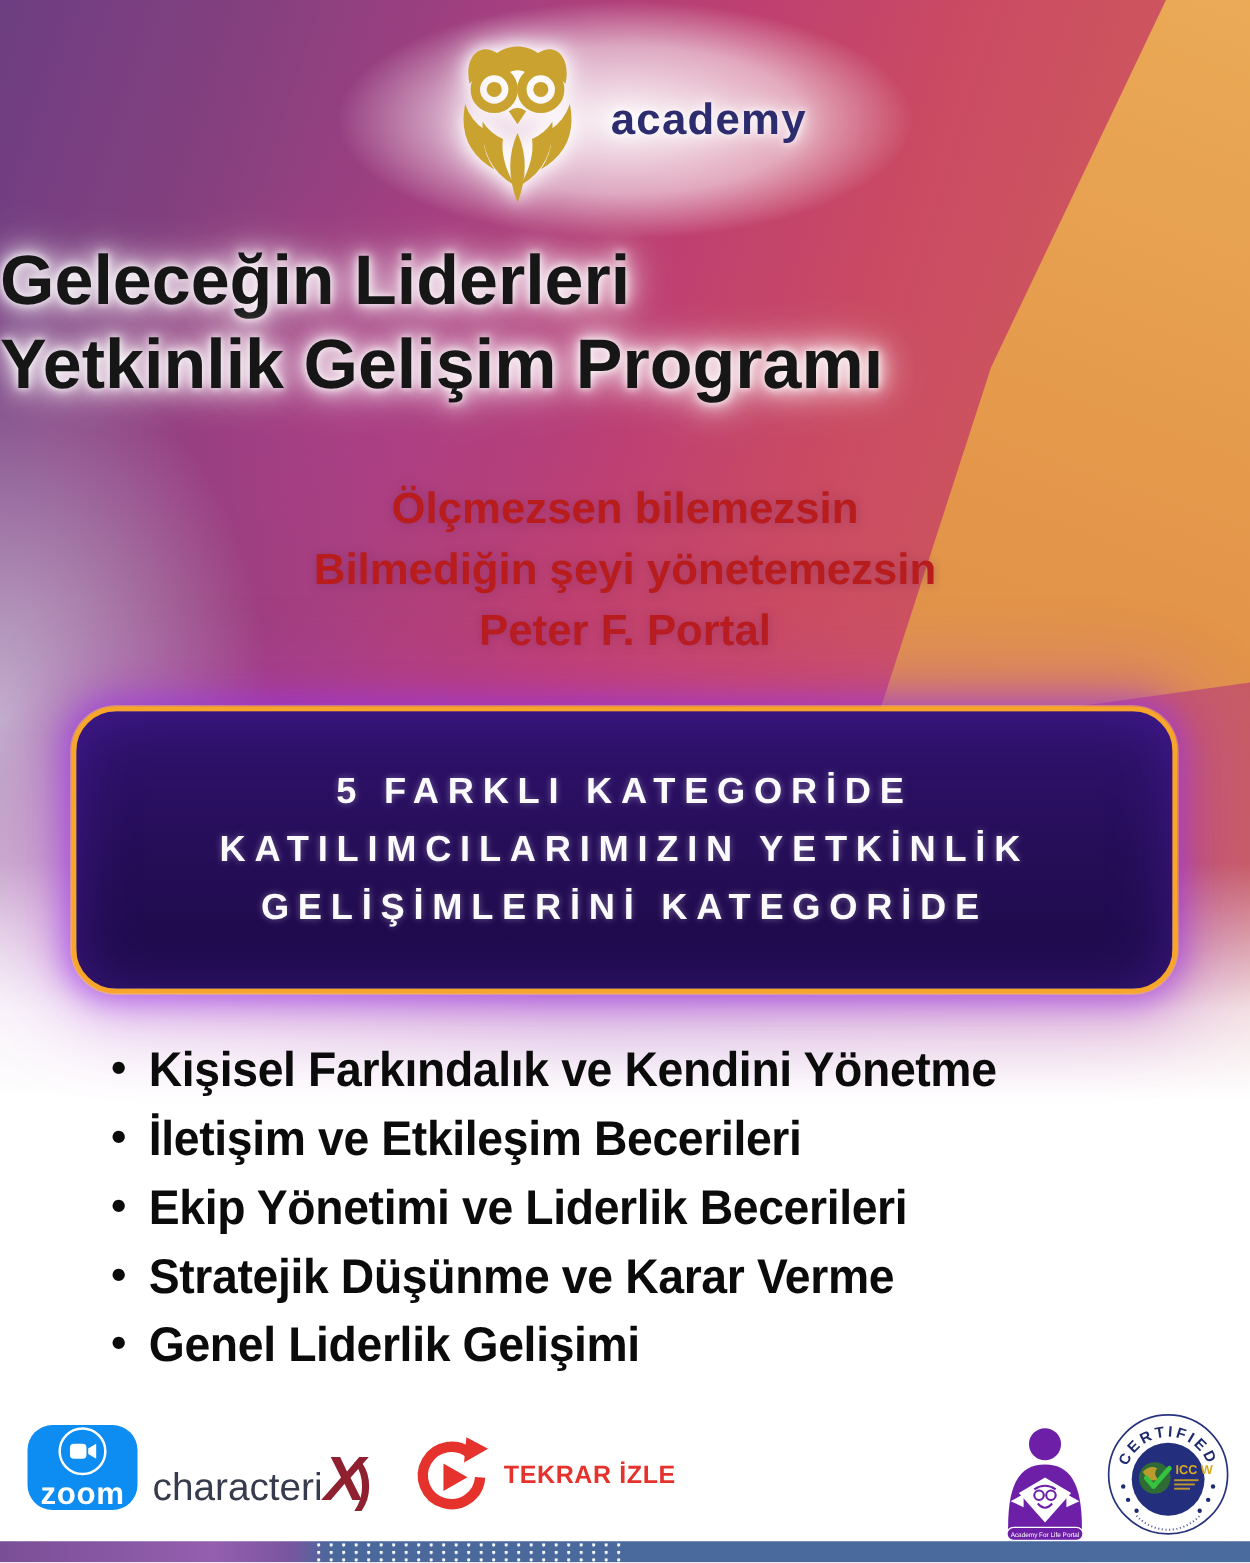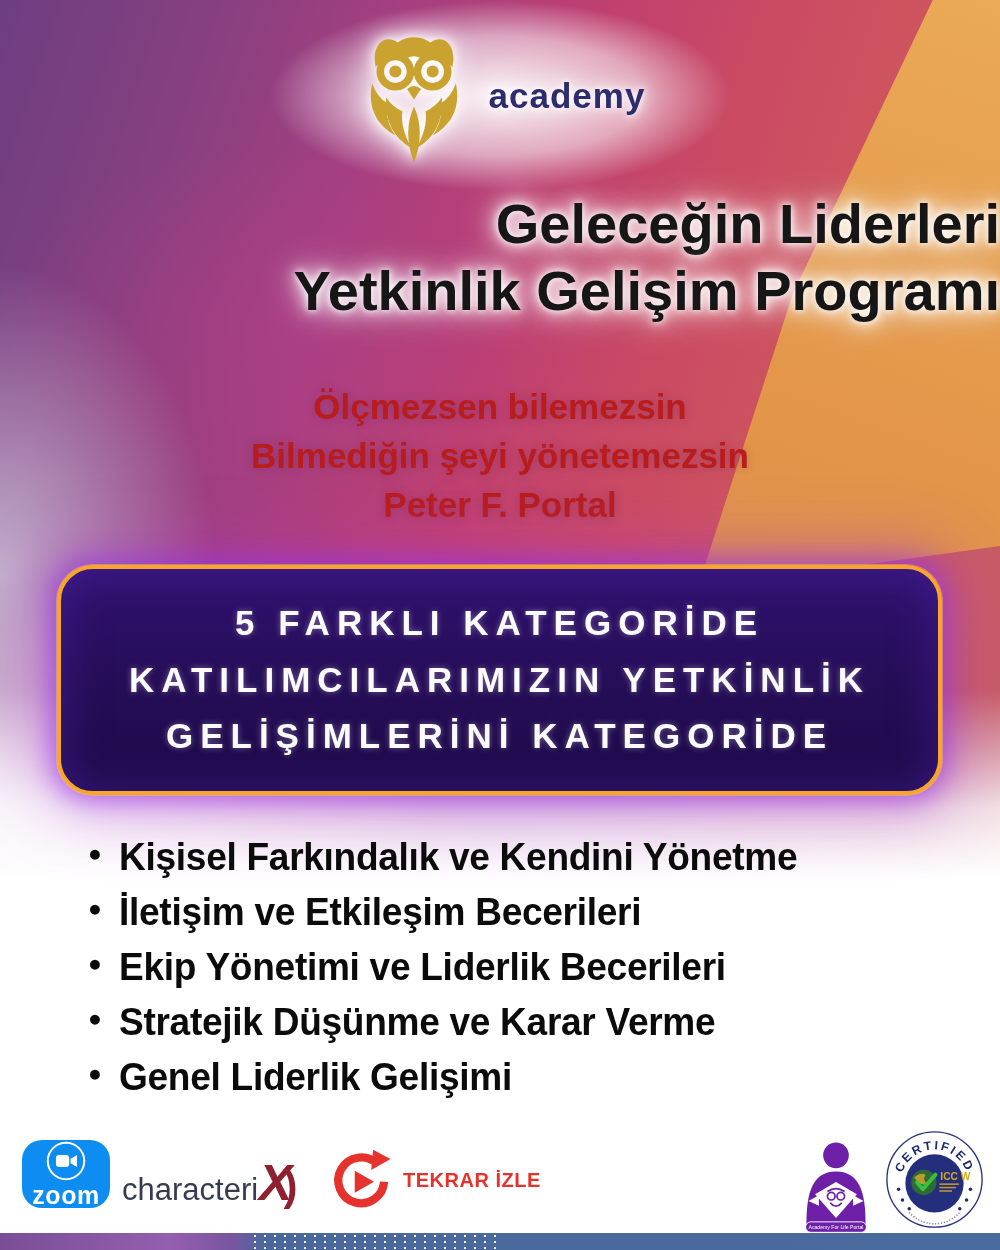--- a/index.html
+++ b/index.html
@@ -41,23 +41,22 @@
   }
   .owl { position:relative; filter:drop-shadow(0 0 6px #fff) drop-shadow(0 0 12px rgba(255,255,255,0.9)); }
   .brand-text {
     position:relative; color:#2c2c6e; font-weight:bold; font-size:35px; line-height:0.98;
     letter-spacing:1px; text-shadow:0 0 6px #fff, 0 0 14px #fff, 0 0 24px rgba(255,255,255,0.9);
   }
 
   
   .title {
     position:absolute; top:190px; left:0; right:0; z-index:3;
-    text-align:right; color:#161616; font-size:56px; font-weight:600; line-height:1.2;
+    text-align:left; color:#161616; font-size:56px; font-weight:600; line-height:1.2;
     text-shadow:0 0 7px #fff, 0 0 15px #fff, 0 0 26px rgba(255,255,255,0.95), 0 0 40px rgba(255,255,255,0.8);
-    padding-left:41px;
   }
 
   
   .quote {
     position:absolute; top:382px; left:0; right:0; z-index:3;
     text-align:center; color:#b91c1c; font-size:35px; font-weight:bold; line-height:1.4;
     text-shadow:0 1px 8px rgba(110,40,90,0.35);
   }
 
   
@@ -66,21 +65,21 @@
     border:4px solid #f7a62b; border-radius:36px;
     background:linear-gradient(180deg, #30126f 0%, #270e5a 45%, #1d0a47 100%);
     box-shadow:
       0 0 0 1px rgba(255,200,90,0.45),
       0 0 24px 6px rgba(150,50,230,0.6),
       0 0 60px 22px rgba(175,60,200,0.38),
       inset 0 0 46px rgba(80,35,170,0.55);
     display:flex; align-items:center; justify-content:center;
   }
   .category-box .box-text {
-    text-align:center; color:#fbfbfd; font-weight:bold; font-size:35px;
+    text-align:center; color:#fbfbfd; font-weight:bold; font-size:29px;
     letter-spacing:7px; line-height:1.62;
     text-shadow:0 0 6px rgba(255,255,255,0.35);
   }
 
   
   .bullets { position:absolute; left:88px; top:836px; right:30px; z-index:3; list-style:none; }
   .bullets li { display:flex; align-items:flex-start; gap:17px; margin-bottom:13px; }
   .bullet-dot { font-size:23px; line-height:1; margin-top:6px; color:#0b0b0b; }
   .bullet-text {
     display:inline-block; transform:scaleX(0.95); transform-origin:left center;

